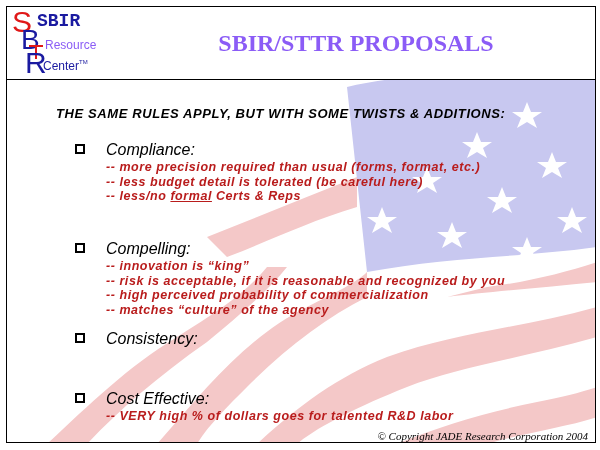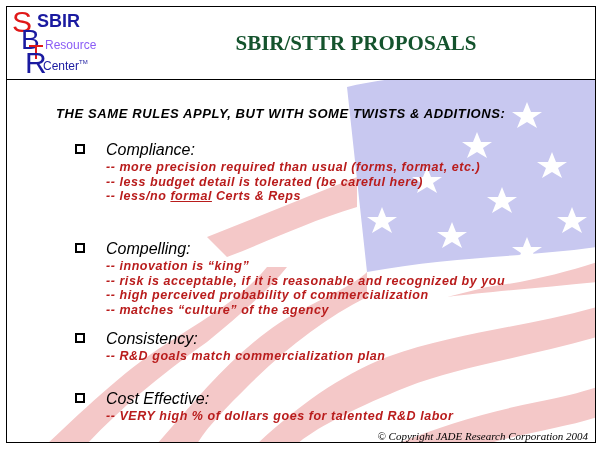--- a/index.html
+++ b/index.html
@@ -15,29 +15,29 @@
   .logo-cell {
     position: absolute; left: 0; top: 0; width: 104px; height: 72px;
     border-right: 1px solid #000; border-bottom: 1px solid #000; background: #fff; z-index: 2;
   }
   .title-cell {
     position: absolute; left: 104px; top: 0; width: 486px; height: 72px;
     border-bottom: 1px solid #000; background: #fff; z-index: 2;
     display: flex; align-items: center; justify-content: center;
   }
   .title {
-    font-family: "Liberation Serif", serif; font-weight: bold; font-size: 21px; color: #14532d;
+    font-family: "Liberation Serif", serif; font-weight: bold; font-size: 24px; color: #8b5cf6;
     letter-spacing: 0px; margin-left: 4px;
   }
   .logo-s { position: absolute; left: 5px; top: 0px; font-size: 30px; color: #e01818; font-family: "Liberation Sans", sans-serif; line-height: 30px; }
   .logo-b { position: absolute; left: 14px; top: 19px; font-size: 28px; color: #1a1aa0; font-family: "Liberation Sans", sans-serif; line-height: 28px; }
   .logo-i { position: absolute; left: 22px; top: 38px; width: 14px; height: 2px; background: #e01818; }
   .logo-i2 { position: absolute; left: 28px; top: 38px; width: 2px; height: 14px; background: #e01818; }
   .logo-r { position: absolute; left: 18px; top: 41px; font-size: 30px; color: #1a1aa0; font-family: "Liberation Sans", sans-serif; line-height: 30px; }
-  .logo-sbir { position: absolute; left: 30px; top: 4px; font-size: 18px; font-weight: bold; color: #1a1aa0; }
+  .logo-sbir { position: absolute; left: 30px; top: 4px; font-size: 18px; font-weight: bold; color: #1a1aa0; font-family: Liberation Mono, monospace; }
   .logo-resource { position: absolute; left: 38px; top: 31px; font-size: 12px; color: #8b5cf6; }
   .logo-center { position: absolute; left: 36px; top: 52px; font-size: 12px; color: #1a1aa0; }
   .logo-tm { font-size: 6px; vertical-align: top; }
 
   .content { position: absolute; left: 0; top: 72px; width: 590px; height: 365px; z-index: 3; font-style: italic; }
   .headline {
     position: absolute; left: 49px; top: 27px; font-size: 13px; font-weight: bold; color: #000;
     letter-spacing: 0.6px; white-space: nowrap;
   }
   .section { position: absolute; left: 68px; }
@@ -118,21 +118,20 @@
         <div class="bullet">-- risk is acceptable, if it is reasonable and recognized by you</div>
         <div class="bullet">-- high perceived probability of commercialization</div>
         <div class="bullet">-- matches “culture” of the agency</div>
       </div>
     </div>
 
     <div class="section" style="top:251px;">
       <span class="checkbox"></span>
       <span class="sec-title">Consistency:</span>
       <div class="bullets">
-        <div class="bullet">-- R&amp;D goals match commercialization plan</div>
       </div>
     </div>
 
     <div class="section" style="top:311px;">
       <span class="checkbox"></span>
       <span class="sec-title">Cost Effective:</span>
       <div class="bullets">
         <div class="bullet">-- VERY high % of dollars goes for talented R&amp;D labor</div>
       </div>
     </div>

